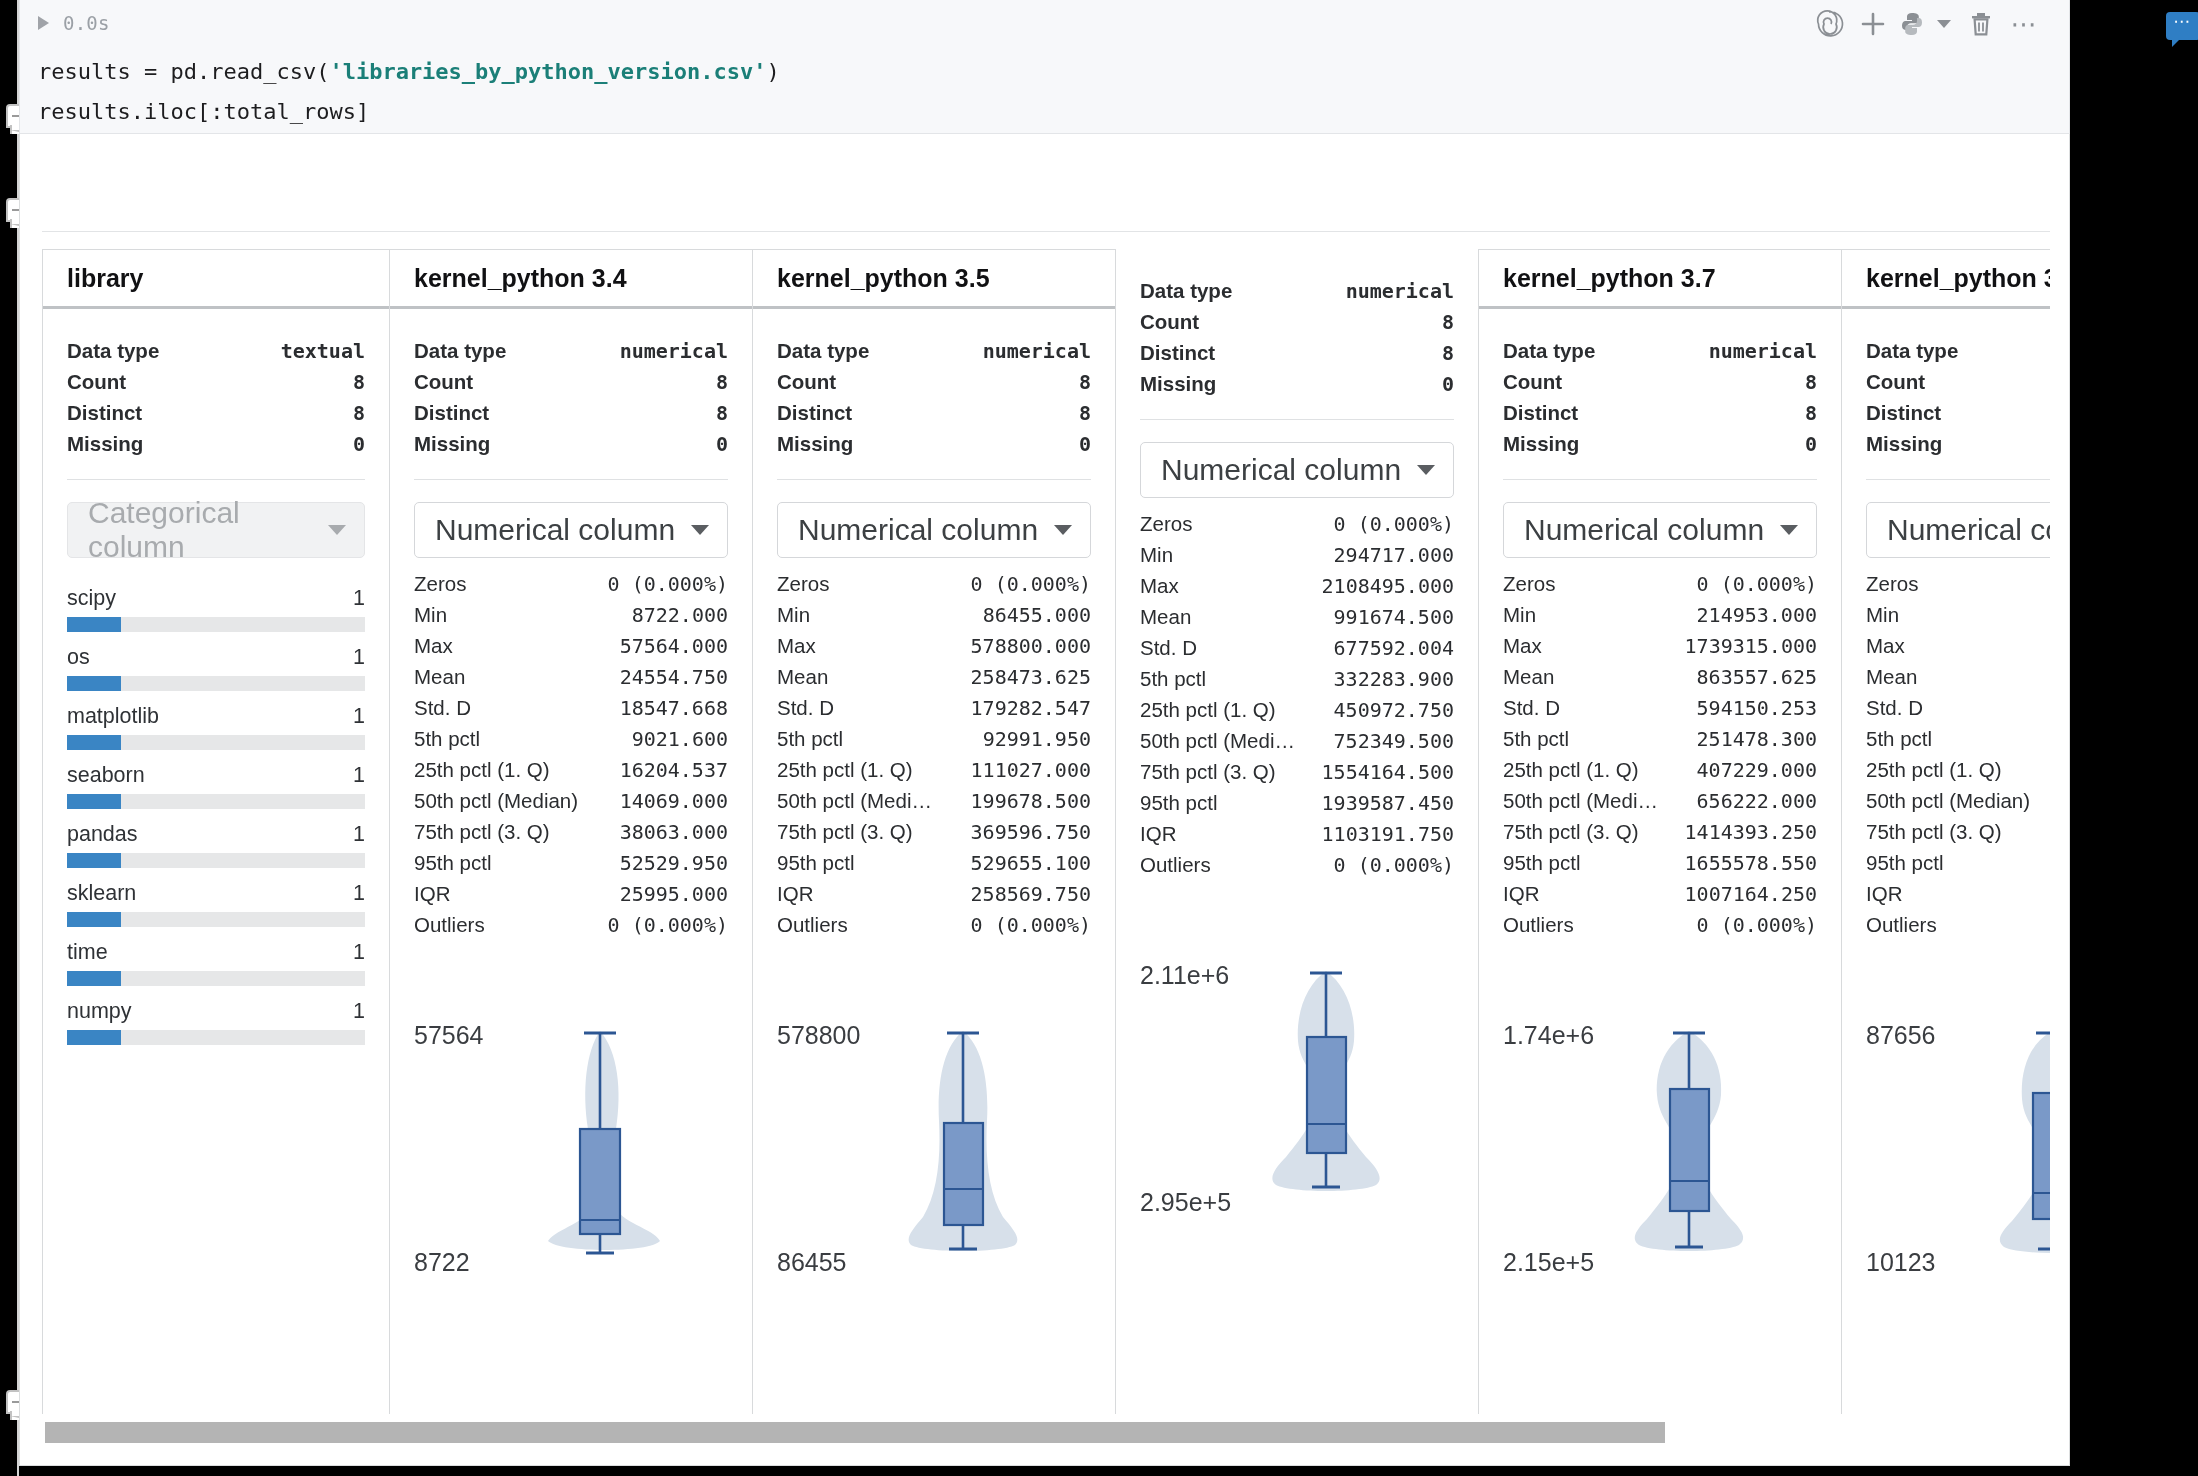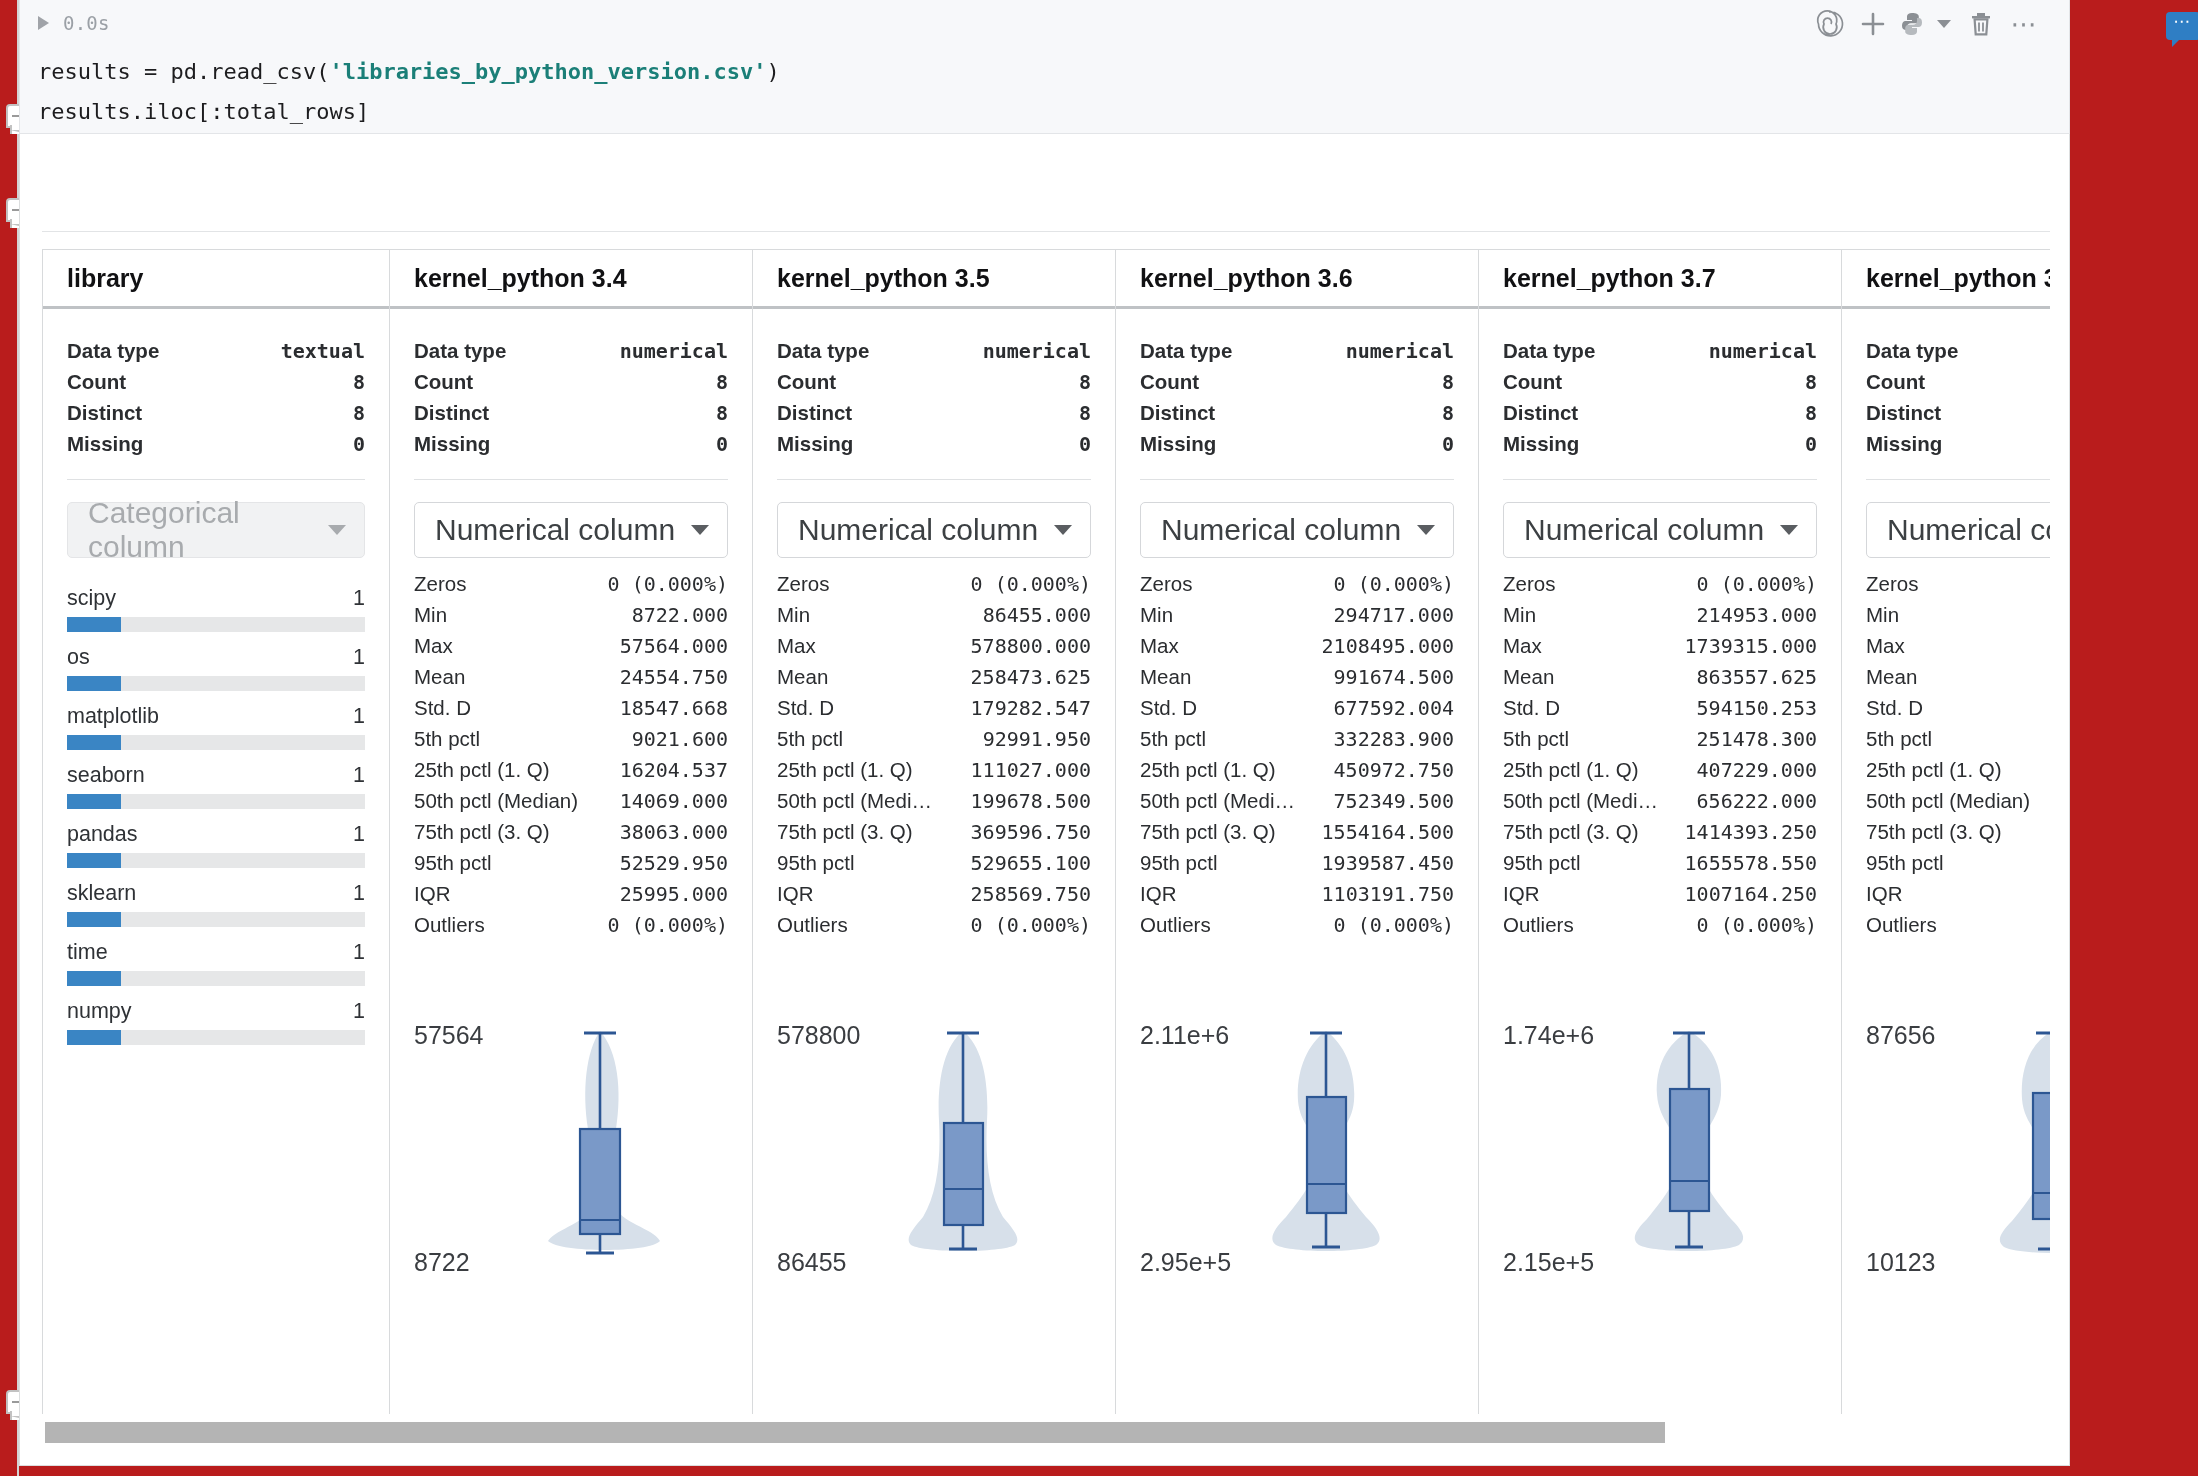--- a/index.html
+++ b/index.html
@@ -7,21 +7,21 @@
     width: 2198px; height: 1476px;
     background: #ffffff;
     font-family: "Liberation Sans", sans-serif;
     overflow: hidden;
   }
 
   
   #app {
     position: relative;
     width: 2198px; height: 1476px;
-    background: #b91c1c;
+    background: #000000;
   }
 
   
   .gutter-rail {
     position: absolute; left: 17px; top: 0; width: 2px; height: 1476px;
     background: #d4d4d4;
   }
   .gutter-marker {
     position: absolute; left: 6px; width: 24px; height: 30px;
   }
@@ -604,21 +604,20 @@
                 <line x1="100" y1="204" x2="100" y2="228" stroke="#2c5693" stroke-width="2.6"></line>
                 <line x1="86" y1="228" x2="114" y2="228" stroke="#2c5693" stroke-width="3"></line>
                 <rect x="81" y="102" width="39" height="102" fill="#7a99c8" stroke="#2c5693" stroke-width="2.2"></rect>
                 <line x1="81" y1="168" x2="120" y2="168" stroke="#2c5693" stroke-width="2.2"></line>
               </svg>
             </div>
           </div>
         </div>
 
         <div class="stat-col">
-          <div class="col-head">kernel_python 3.6</div>
           <div class="col-body">
             <table class="kv-table">
               <tbody>
                   <tr>
                     <td class="k">Data type</td>
                   <td class="v">numerical</td>
                   </tr>
               <tr>
                     <td class="k">Count</td>
                   <td class="v">8</td>

